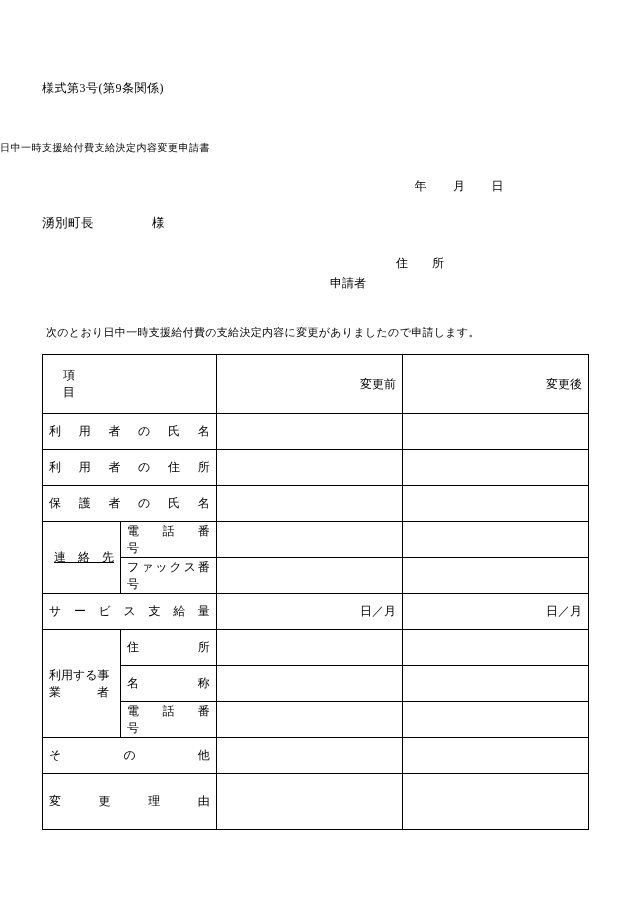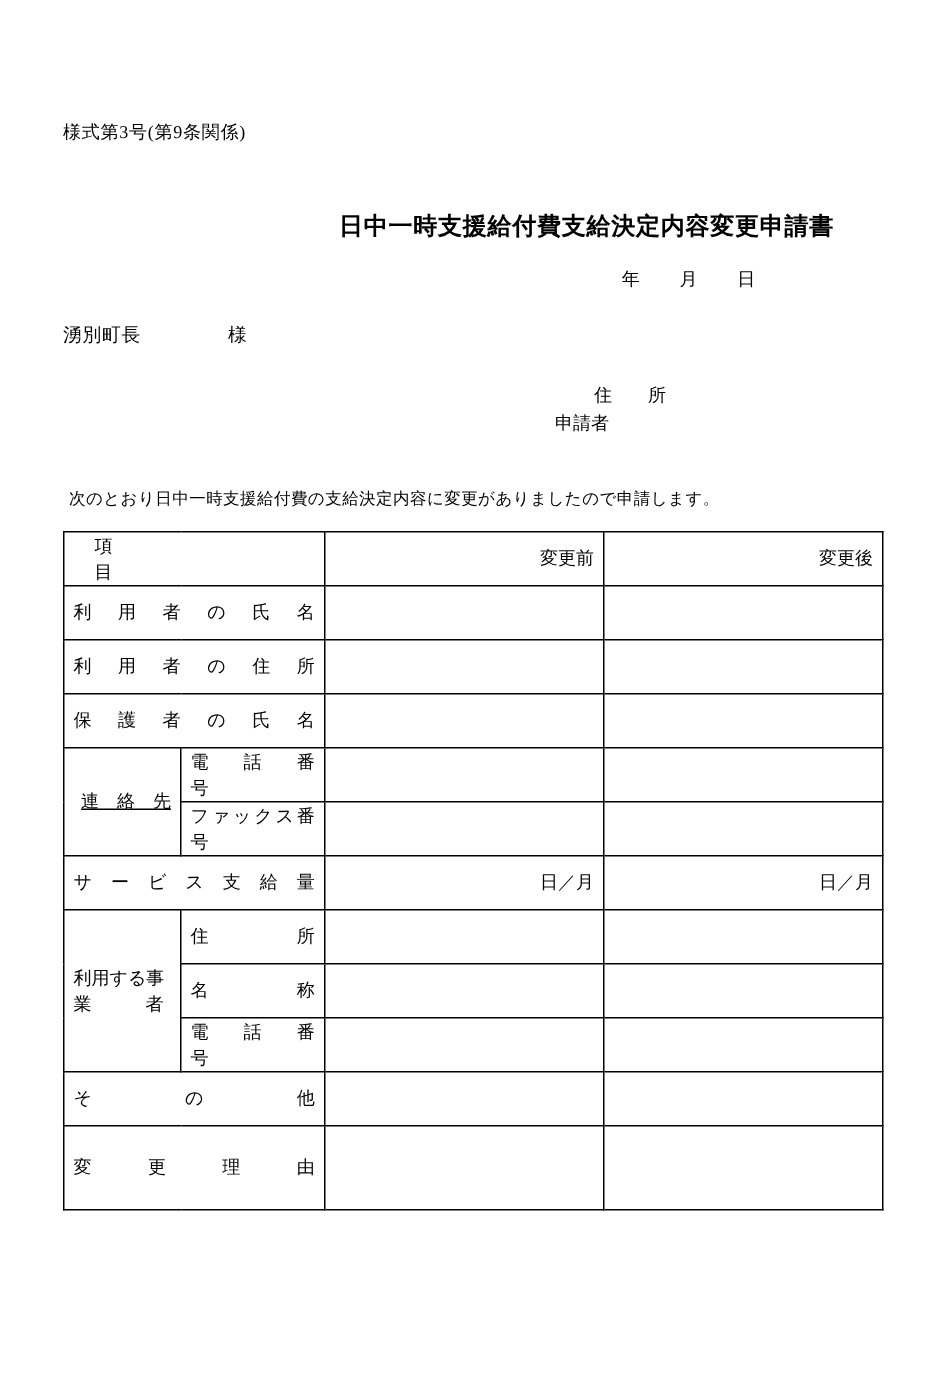--- a/index.html
+++ b/index.html
@@ -26,24 +26,23 @@
     left: 42px;
     top: 80px;
     font-size: 12px;
     letter-spacing: 0.5px;
   }
   .doc-title {
     position: absolute;
     left: 0;
     right: 0;
     top: 141px;
-    text-align: right;
-    font-size: 16px;
-    letter-spacing: 0.5px;
-    font-weight: bold;
+    text-align: left;
+    font-size: 10px;
+    letter-spacing: 0.5px;
   }
   .date-line {
     position: absolute;
     right: 52px;
     top: 178px;
     font-size: 12px;
     letter-spacing: 0.5px;
   }
   .date-line span {
     display: inline-block;
@@ -71,24 +70,23 @@
     font-size: 12px;
     width: 260px;
   }
   .applicant-row {
     position: relative;
     height: 20px;
     line-height: 20px;
   }
   .applicant-label {
     position: absolute;
-    left: 12px;
+    left: 0;
     width: 64px;
-    text-align: right;
-    font-family: Liberation Mono, monospace;
+    text-align: left;
   }
   .applicant-field {
     position: absolute;
     left: 66px;
   }
   .seal {
     position: absolute;
     left: 222px;
     top: 0px;
     width: 14px;
@@ -128,21 +126,21 @@
   .lbl-spread {
     display: block;
     text-align: justify;
     text-align-last: justify;
     letter-spacing: 0.2px;
   }
   .lbl-spread-pad {
     display: block;
     text-align: justify;
     text-align-last: justify;
-    padding: 0 14px;
+    padding: 12px 14px;
   }
   .nowrap { white-space: nowrap; text-decoration: underline; }
   td.dotted-bottom { border-bottom: 1px dotted #000000; }
   td.dotted-top { border-top: 1px dotted #000000; }
   .vmid-left { text-align: left; }
 </style>
 </head>
 <body>
 
 <div class="page">

